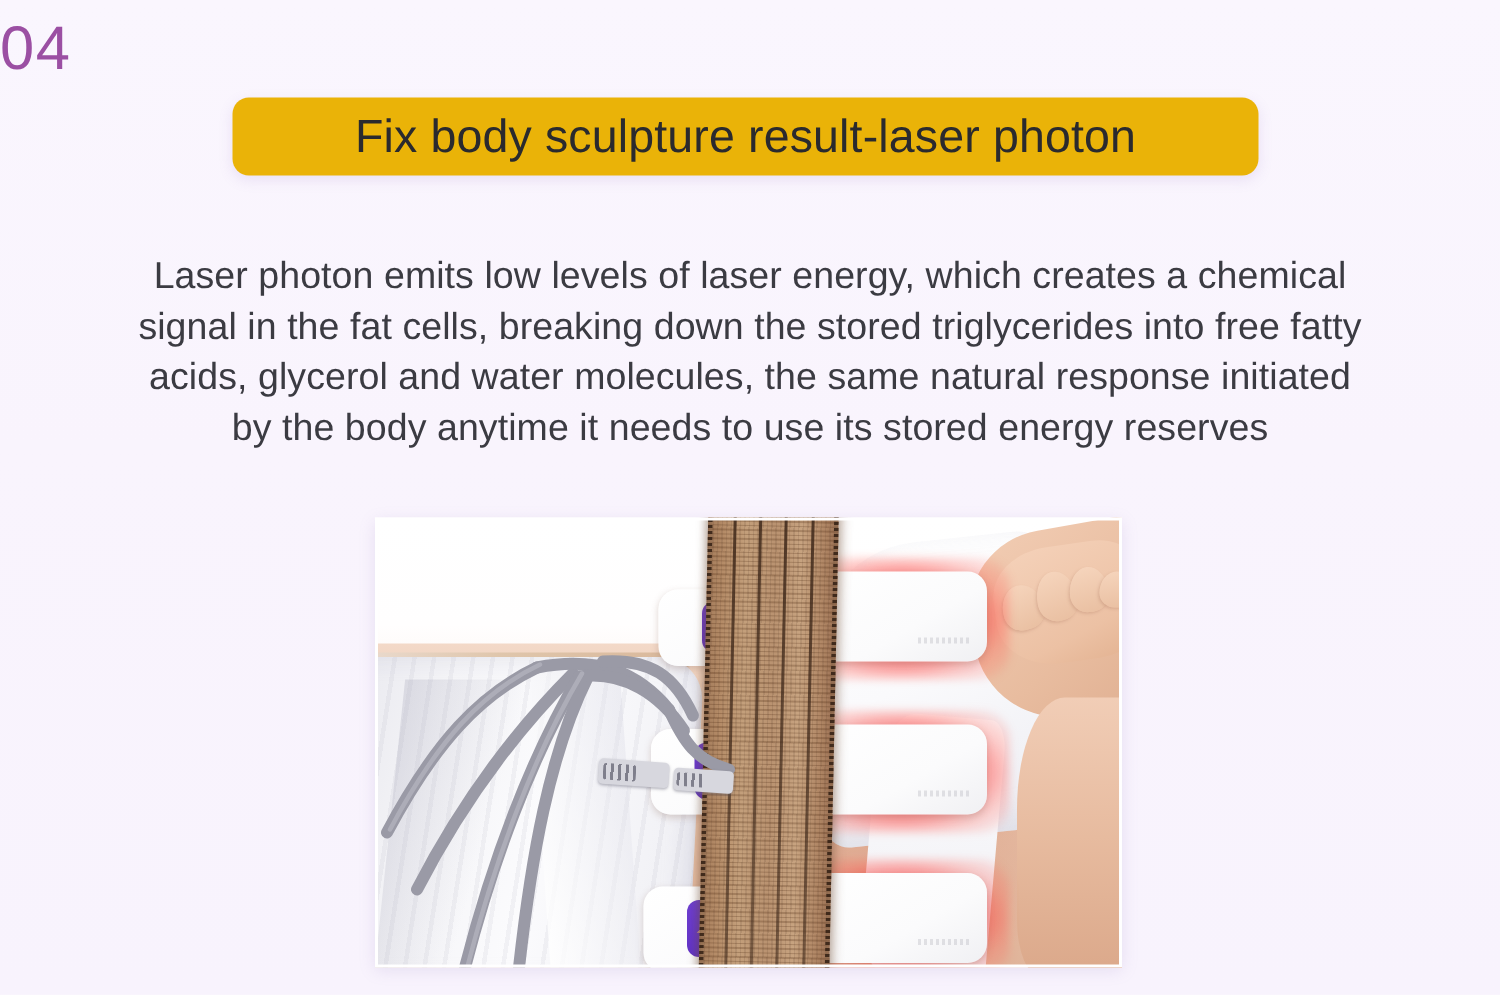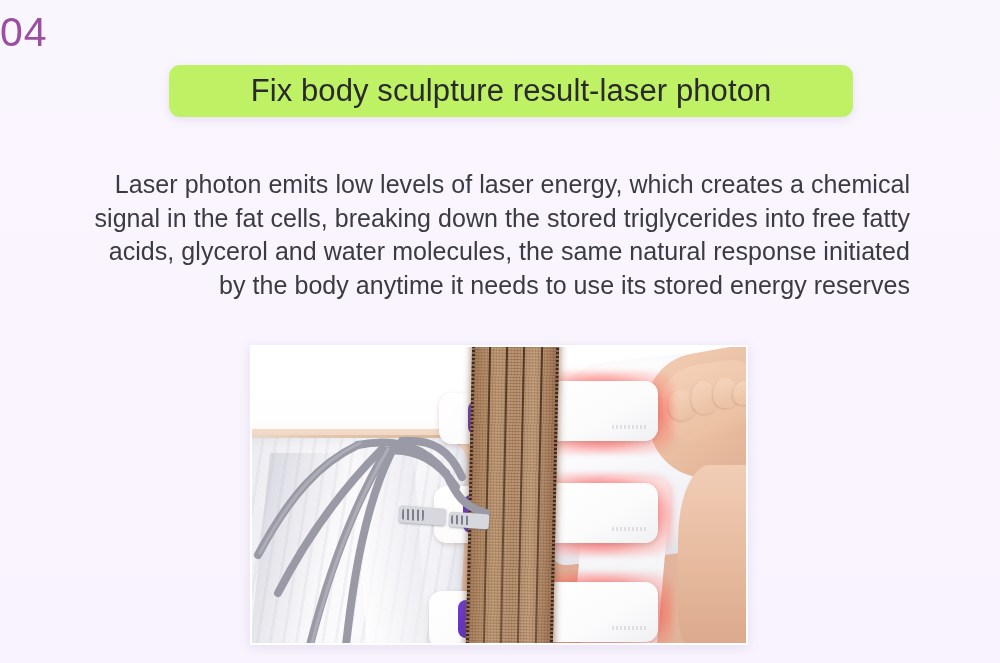--- a/index.html
+++ b/index.html
@@ -44,44 +44,43 @@
   }
 
   
   .title-banner {
     position: absolute;
     top: 65px;
     left: 155px;
     width: 684px;
     height: 52px;
     box-sizing: border-box;
-    background: #bef264;
+    background: #eab308;
     border-radius: 11px;
     box-shadow: 0 3px 9px rgba(150, 120, 190, 0.16);
     display: flex;
     align-items: center;
     justify-content: center;
-    margin-left: 14px;
   }
   .title-banner-text {
     font-size: 31px;
     line-height: 36px;
     color: #2a2a2e;
     font-weight: 400;
     letter-spacing: 0.1px;
     white-space: nowrap;
   }
 
   
   .body-copy {
     position: absolute;
     top: 143px;
     left: 90px;
     width: 820px;
-    text-align: right;
+    text-align: center;
     font-size: 25px;
     line-height: 33.5px;
     color: #3b3b42;
     font-weight: 400;
     letter-spacing: 0.05px;
   }
 
   
   .photo-frame {
     position: absolute;

